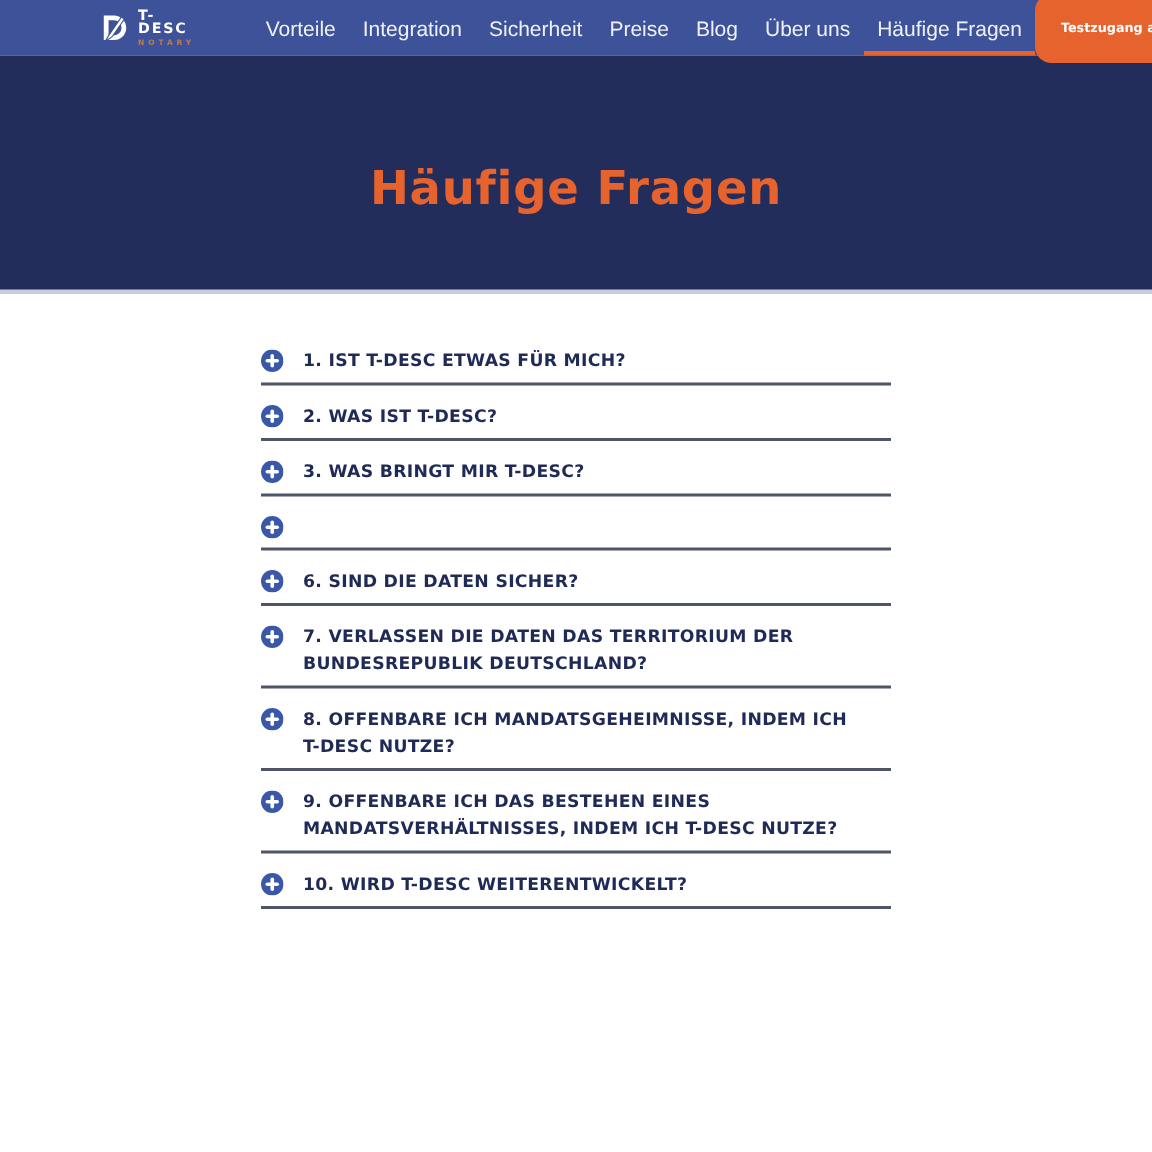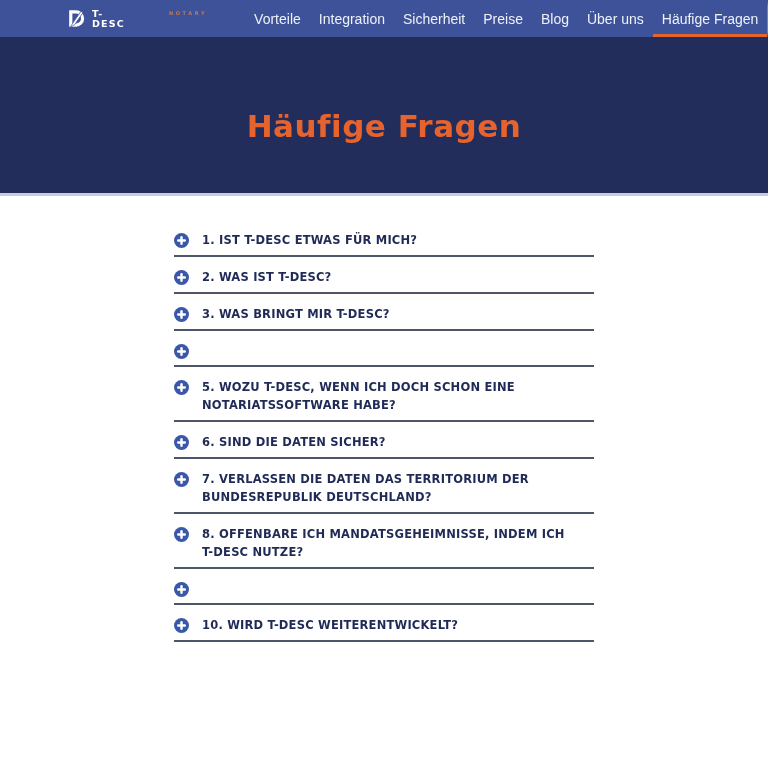--- a/index.html
+++ b/index.html
@@ -14,21 +14,21 @@
     align-items: stretch;
     padding: 0 66px 0 66px;
   }
   .brand {
     display: flex;
     align-items: center;
     gap: 6px;
     cursor: pointer;
   }
   .logo-icon { display: flex; align-items: center; }
-  .brand-text { display: flex; flex-direction: row; line-height: 1; gap: 44px; }
+  .brand-text { display: flex; flex-direction: column; line-height: 1; }
   .brand-name {
     color: #ffffff;
     font-size: 9.5px;
     font-weight: 700;
     letter-spacing: 1.2px;
     font-family: "DejaVu Sans", sans-serif;
   }
   .brand-sub {
     color: var(--logo-sub-color, #C4794D);
     font-size: 5px;
@@ -191,30 +191,20 @@
         </span>
       </div>
       <div class="faq-item">
         <span class="faq-icon">
           <svg width="15" height="15" viewBox="0 0 20 20">
             <circle cx="10" cy="10" r="10" fill="#3A57A8"></circle>
             <rect x="8.4" y="4" width="3.2" height="12" rx="1.6" fill="#ffffff"></rect>
             <rect x="4" y="8.4" width="12" height="3.2" rx="1.6" fill="#ffffff"></rect>
           </svg>
         </span>
-        <span class="faq-question">5. WOZU T-DESC, WENN ICH DOCH SCHON EINE NOTARIATSSOFTWARE HABE?</span>
-      </div>
-      <div class="faq-item">
-        <span class="faq-icon">
-          <svg width="15" height="15" viewBox="0 0 20 20">
-            <circle cx="10" cy="10" r="10" fill="#3A57A8"></circle>
-            <rect x="8.4" y="4" width="3.2" height="12" rx="1.6" fill="#ffffff"></rect>
-            <rect x="4" y="8.4" width="12" height="3.2" rx="1.6" fill="#ffffff"></rect>
-          </svg>
-        </span>
         <span class="faq-question">6. SIND DIE DATEN SICHER?</span>
       </div>
       <div class="faq-item">
         <span class="faq-icon">
           <svg width="15" height="15" viewBox="0 0 20 20">
             <circle cx="10" cy="10" r="10" fill="#3A57A8"></circle>
             <rect x="8.4" y="4" width="3.2" height="12" rx="1.6" fill="#ffffff"></rect>
             <rect x="4" y="8.4" width="12" height="3.2" rx="1.6" fill="#ffffff"></rect>
           </svg>
         </span>
@@ -231,20 +221,21 @@
         <span class="faq-question">8. OFFENBARE ICH MANDATSGEHEIMNISSE, INDEM ICH T-DESC NUTZE?</span>
       </div>
       <div class="faq-item">
         <span class="faq-icon">
           <svg width="15" height="15" viewBox="0 0 20 20">
             <circle cx="10" cy="10" r="10" fill="#3A57A8"></circle>
             <rect x="8.4" y="4" width="3.2" height="12" rx="1.6" fill="#ffffff"></rect>
             <rect x="4" y="8.4" width="12" height="3.2" rx="1.6" fill="#ffffff"></rect>
           </svg>
         </span>
+        <span class="faq-question">9. OFFENBARE ICH DAS BESTEHEN EINES MANDATSVERHÄLTNISSES, INDEM ICH T-DESC NUTZE?</span>
       </div>
       <div class="faq-item">
         <span class="faq-icon">
           <svg width="15" height="15" viewBox="0 0 20 20">
             <circle cx="10" cy="10" r="10" fill="#3A57A8"></circle>
             <rect x="8.4" y="4" width="3.2" height="12" rx="1.6" fill="#ffffff"></rect>
             <rect x="4" y="8.4" width="12" height="3.2" rx="1.6" fill="#ffffff"></rect>
           </svg>
         </span>
         <span class="faq-question">10. WIRD T-DESC WEITERENTWICKELT?</span>

